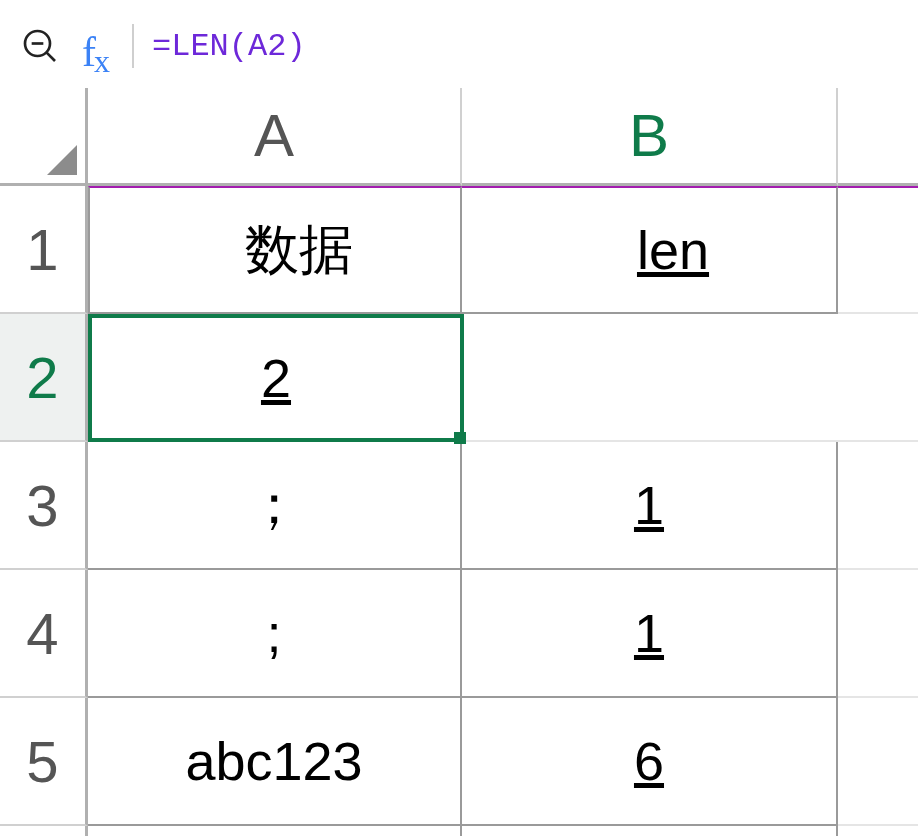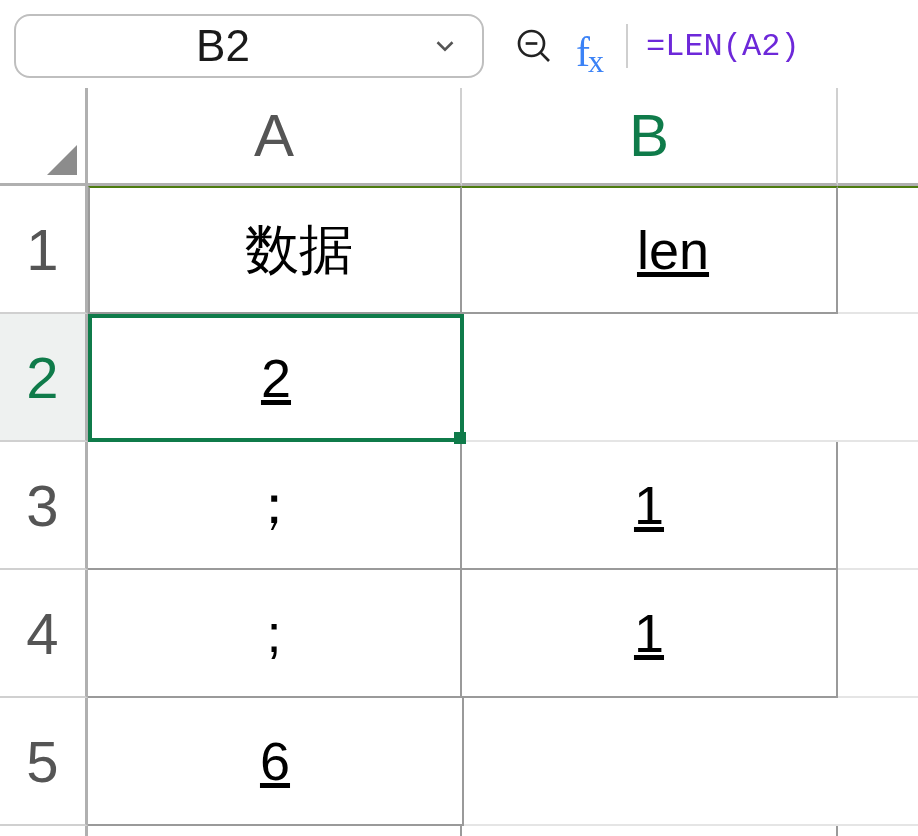--- a/index.html
+++ b/index.html
@@ -148,21 +148,21 @@
   
   .row.active-row .row-head { color:#0f7b4a; }
   .row.active-row .cell:not(.selected) { }
 
   
   .row2 .cell.colA {
     border-top: 3px solid #0f7b4a;
     border-bottom: 3px solid #0f7b4a;
     border-left: 3px solid #0f7b4a;
   }
-  .row1 .cell { border-top: 2px solid #4d7c0f; padding-left: 48px; }
+  .row1 .cell { border-top: 2px solid #a21caf; padding-left: 48px; }
   .row1 .cell.colA { border-left: 2px solid #9a9a9a; }
   .cell.selected {
     border: 4px solid #0f7b4a;
     position: relative;
   }
   .cell.selected::after {
     content: "";
     position: absolute;
     right: -6px;
     bottom: -6px;
@@ -170,28 +170,20 @@
     height: 12px;
     background: #0f7b4a;
   }
 
   
 </style>
 </head>
 <body>
 
 <div class="formula-bar">
-  <div class="name-box">
-    <span class="cell-ref">B2</span>
-    <span class="chev">
-      <svg width="30" height="30" viewBox="0 0 24 24" fill="none" stroke="#555" stroke-width="2">
-          <polyline points="6 9 12 15 18 9"></polyline>
-        </svg>
-    </span>
-  </div>
 
   <div class="fx-area">
     <span class="zoom-icon">
       <svg width="40" height="40" viewBox="0 0 24 24" fill="none" stroke="#222" stroke-width="1.6">
         <circle cx="10.5" cy="10.5" r="7.5"></circle>
         <line x1="16" y1="16" x2="21" y2="21"></line>
         <line x1="7" y1="10.5" x2="14" y2="10.5"></line>
       </svg>
     </span>
     <span class="fx-icon">f<span style="font-size:32px; position:relative; top:6px;">x</span></span>
@@ -233,20 +225,21 @@
 
   <div class="row">
     <div class="row-head">4</div>
     <div class="cell colA">;</div>
     <div class="cell colB">1</div>
     <div class="cell colC"></div>
   </div>
 
   <div class="row">
     <div class="row-head">5</div>
+    <div class="cell colA">abc123</div>
     <div class="cell colB">6</div>
     <div class="cell colC"></div>
   </div>
 
   <div class="row" style="height:60px;">
     <div class="row-head"></div>
     <div class="cell colA" style="border-bottom:none;"></div>
     <div class="cell colB" style="border-bottom:none;"></div>
     <div class="cell colC" style="border-bottom:none;"></div>
   </div>

